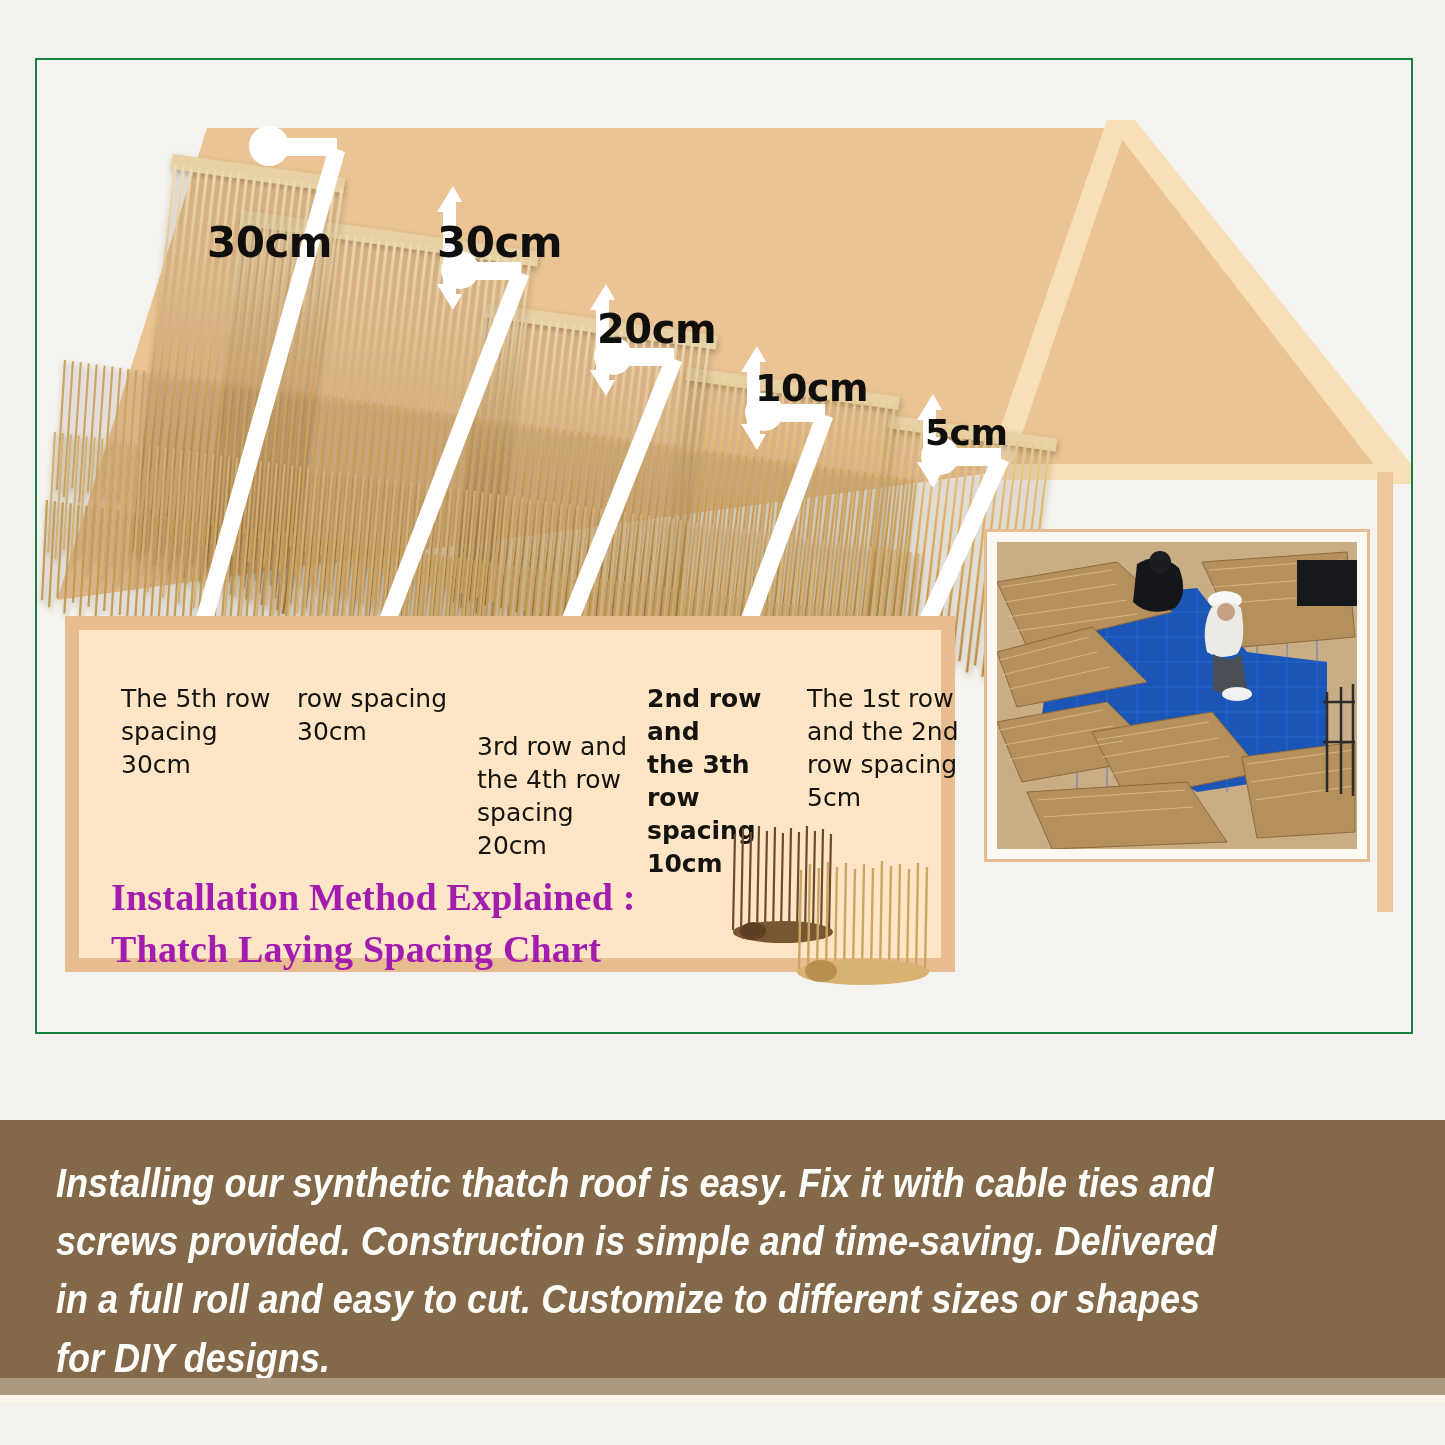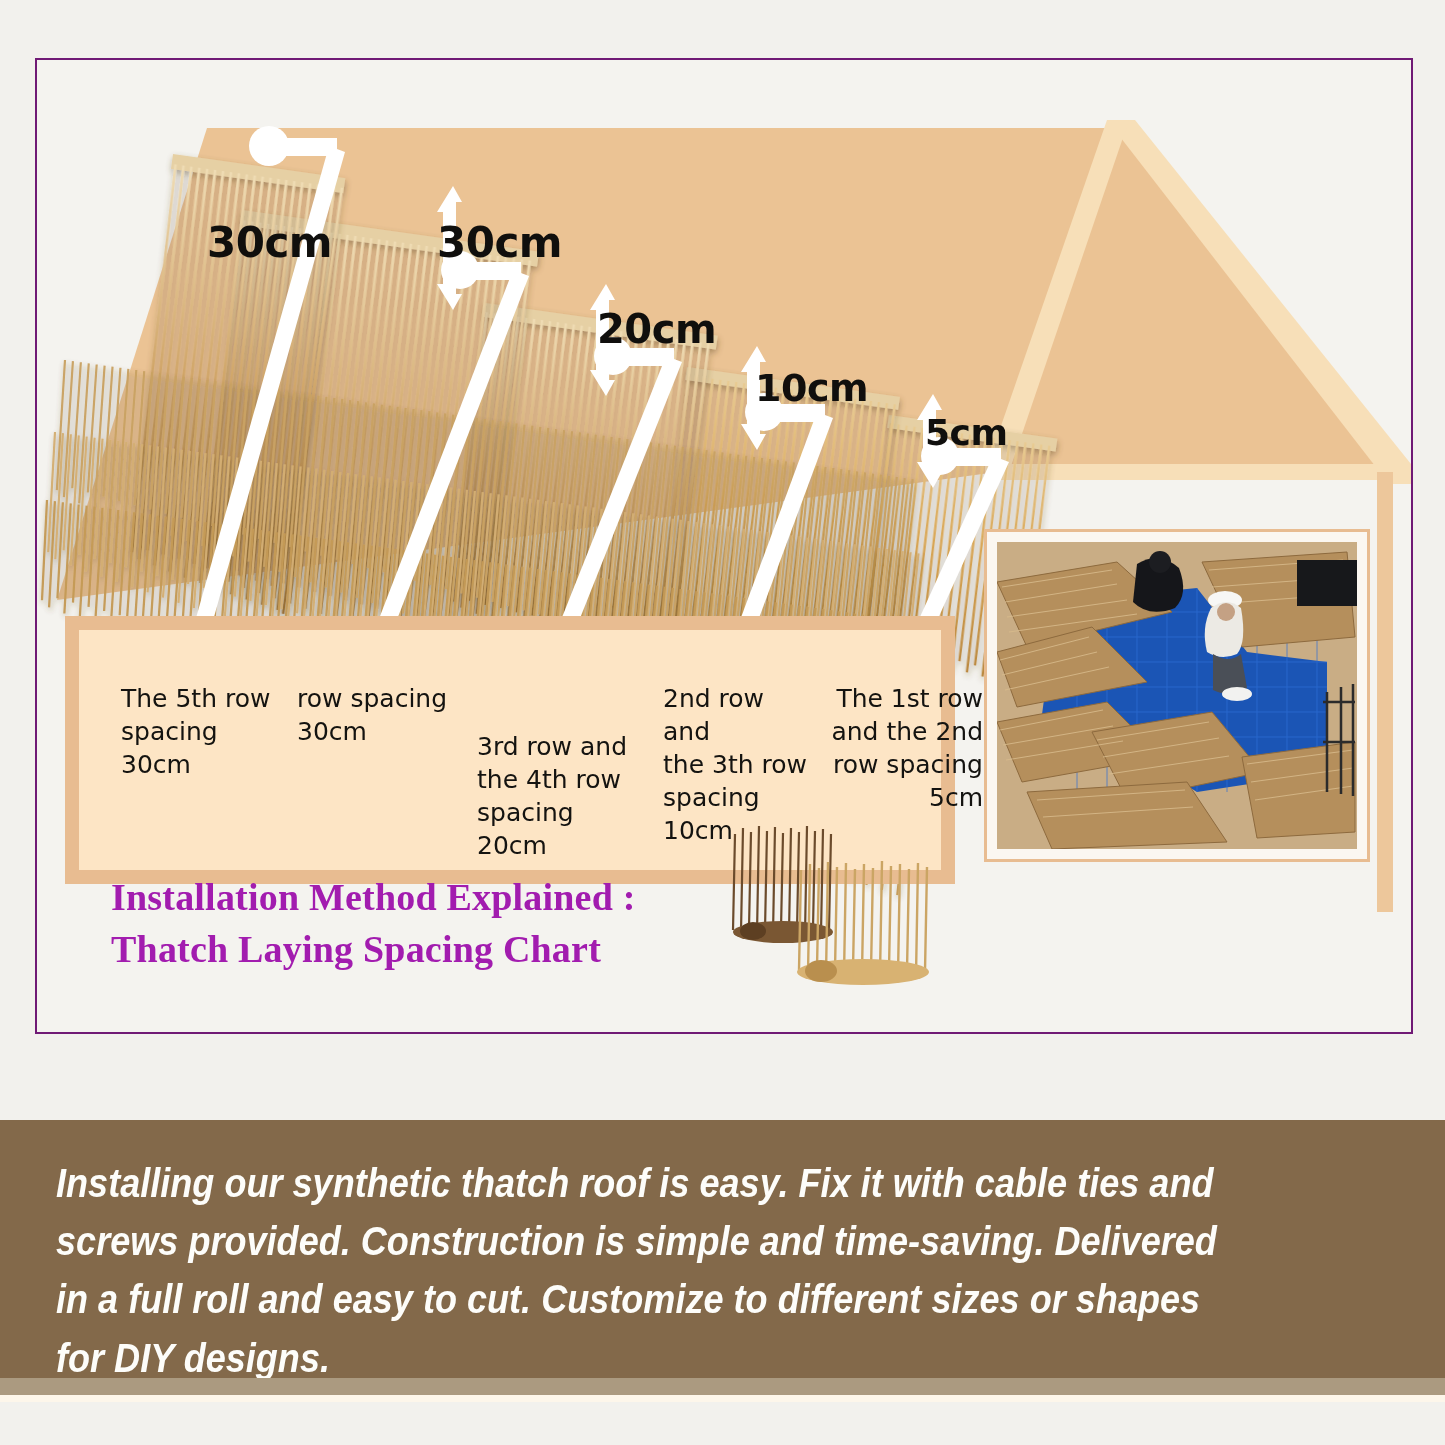--- a/index.html
+++ b/index.html
@@ -6,40 +6,40 @@
   body{
     width:1445px;height:1445px;
     background:#f2f1ed;
     font-family:"Liberation Sans", sans-serif;
     overflow:hidden;
     position:relative;
   }
   
   #card{
     position:absolute;left:35px;top:58px;width:1374px;height:972px;
-    border:2px solid #701a75;background:#f4f3ef;overflow:hidden;
+    border:2px solid #15803d;background:#f4f3ef;overflow:hidden;
   }
   
   #house{position:absolute;left:0;top:0;width:100%;height:100%;}
   
   #thatch{position:absolute;left:0;top:0;width:100%;height:100%;}
   .dimlabel{
     position:absolute;color:#100f0d;font-weight:700;
     font-family:"DejaVu Sans", sans-serif;
     letter-spacing:-.5px;white-space:nowrap;
   }
   .numdot{
     position:absolute;width:46px;height:58px;border-radius:50%;
     background:radial-gradient(ellipse at center,#fbfbfb 45%,rgba(251,251,251,.0) 72%);
     display:flex;align-items:center;justify-content:center;
     font-family:"DejaVu Sans", sans-serif;font-weight:700;font-size:46px;color:#111;
   }
   
   #panel{
-    position:absolute;left:28px;top:556px;width:890px;height:268px;
+    position:absolute;left:28px;top:556px;width:890px;height:356px;
     background:#fde5c5;border:14px solid #e8bc91;box-sizing:border-box;
   }
   .col{
     position:absolute;top:52px;font-size:25px;line-height:1.32;color:#141310;
     font-family:"DejaVu Sans", sans-serif;width:152px;
   }
   #title{
     position:absolute;left:32px;top:242px;
     font-family:Liberation Serif, serif;font-weight:700;
     font-size:38px;line-height:1.36;color:#a21caf;letter-spacing:.2px;
@@ -216,28 +216,28 @@
       <div>30cm</div>
     </div>
 
     <div class="col" style="left:398px;margin-top:48px;">
       <div>3rd row and</div>
       <div>the 4th row</div>
       <div>spacing</div>
       <div>20cm</div>
     </div>
 
-    <div class="col" style="left:584px;">
+    <div class="col" style="left:568px;font-weight:bold;">
       <div>2nd row and</div>
       <div>the 3th row</div>
       <div>spacing</div>
       <div>10cm</div>
     </div>
 
-    <div class="col" style="left:752px;text-align:right;">
+    <div class="col" style="left:728px;">
       <div>The 1st  row</div>
       <div>and the 2nd</div>
       <div>row spacing</div>
       <div>5cm</div>
     </div>
 
     <div id="title">
       <div>Installation Method Explained :</div>
       <div>Thatch Laying Spacing Chart</div>
     </div>

